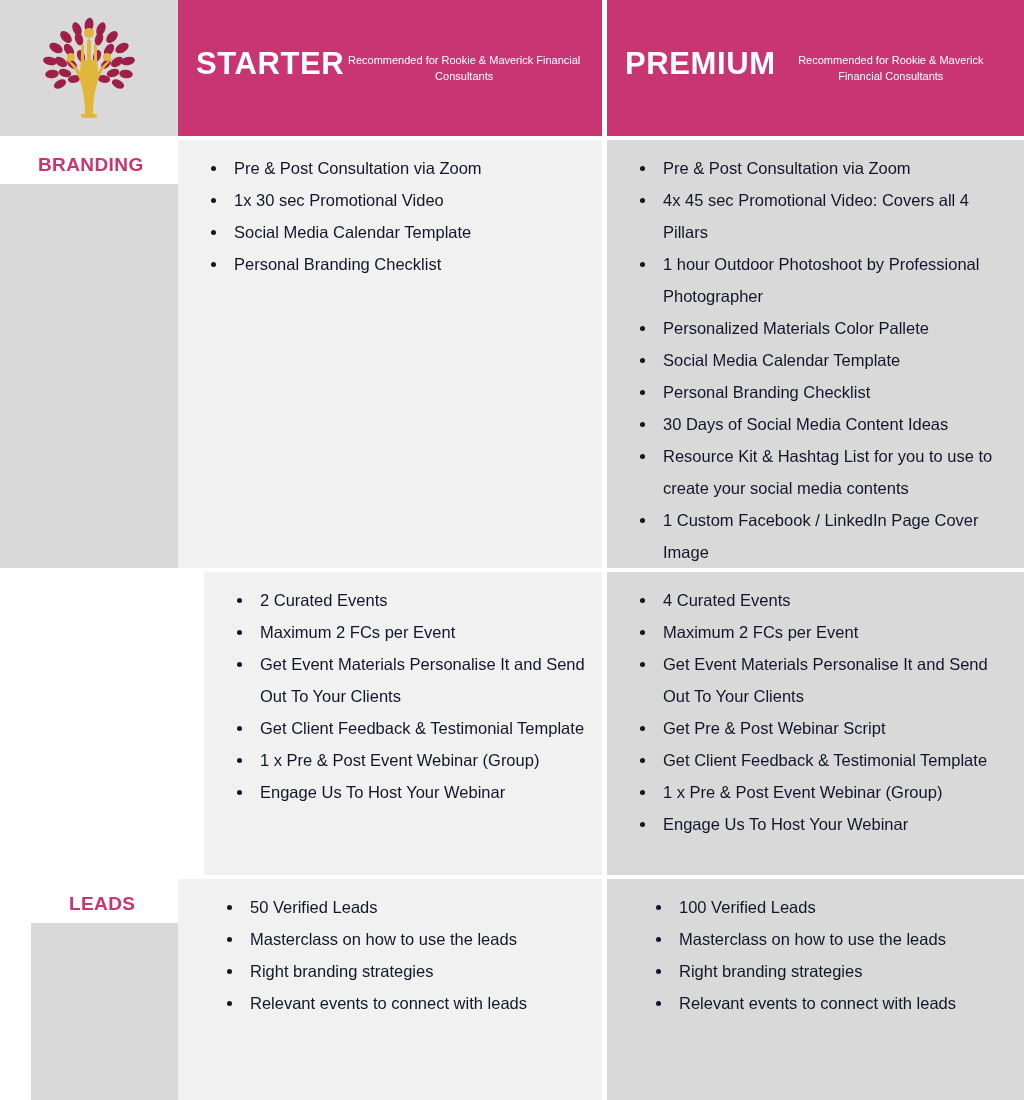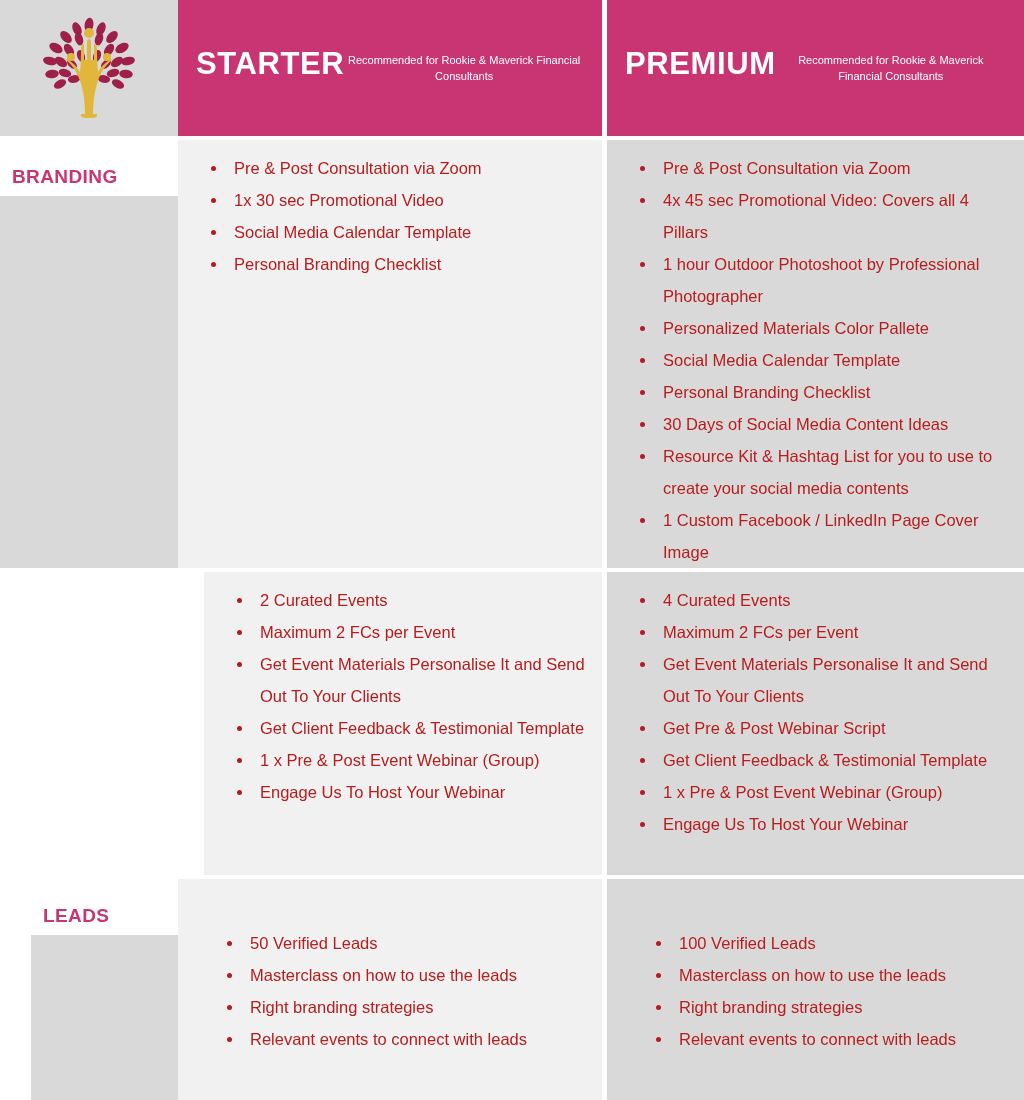--- a/index.html
+++ b/index.html
@@ -38,26 +38,26 @@
 
   .label-cell {
     grid-column: 1;
     background: #ffffff;
     position: relative;
   }
   .label-cell .label-band {
     position: absolute;
     left: 0;
     right: 0;
-    top: 16px;
+    top: 4px;
     height: 40px;
     background: #ffffff;
     display: flex;
     align-items: center;
-    padding-left: 12px;
+    padding-left: 38px;
     box-sizing: border-box;
   }
   .label-cell .label-fill {
     position: absolute;
     left: 0;
     right: 0;
     top: 40px;
     bottom: 0;
     background: #d9d9d9;
   }
@@ -113,26 +113,25 @@
   .cell-starter { grid-column: 2; background: #f1f1f1; }
   .cell-premium { grid-column: 4; background: #d9d9d9; }
 
   .feature-list {
     margin: 0;
     padding-left: 36px;
     list-style-type: disc;
   }
   .feature-list.indent-more {
     padding-left: 52px;
-    margin-top: 36px;
   }
   .feature-list li {
     font-size: 16.5px;
     line-height: 1.94;
-    color: #b91c1c;
+    color: #0f172a;
     padding-left: 6px;
   }
   .feature-list li::marker {
     font-size: 17px;
   }
 
   
   .vgap {
     grid-column: 3;
     background: #ffffff;

